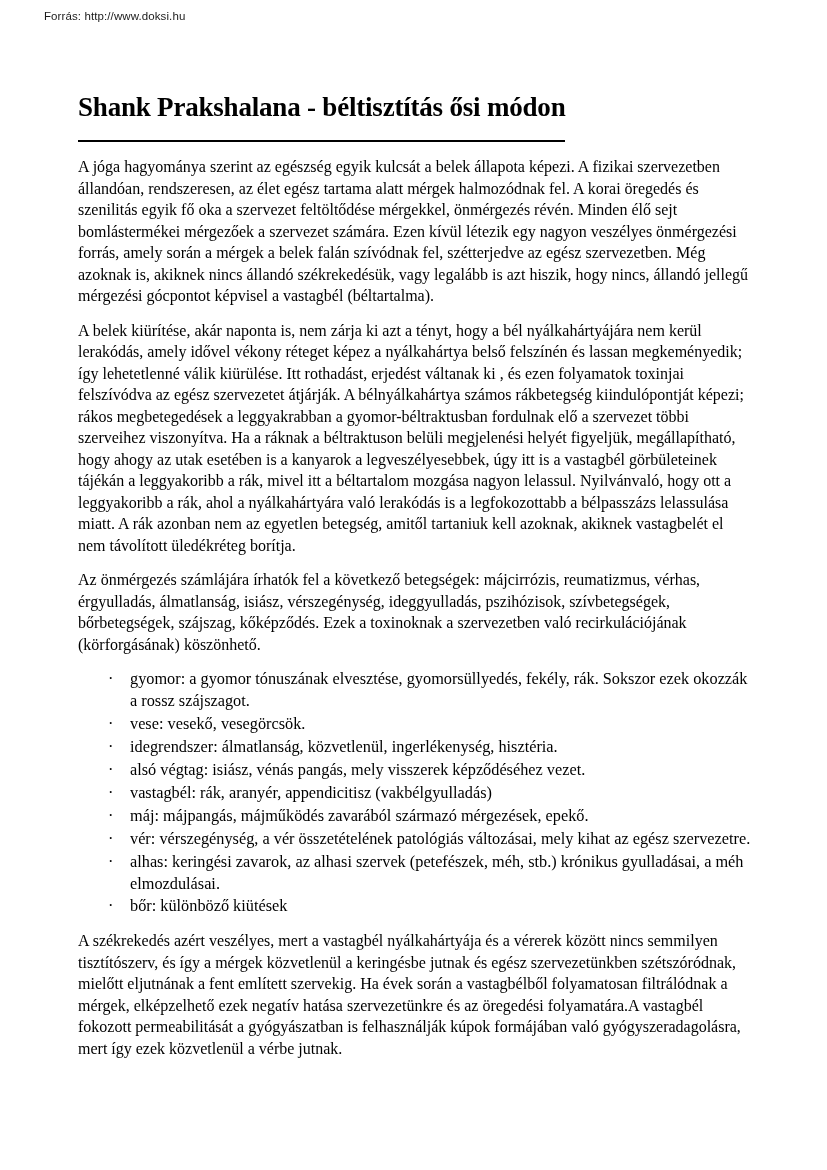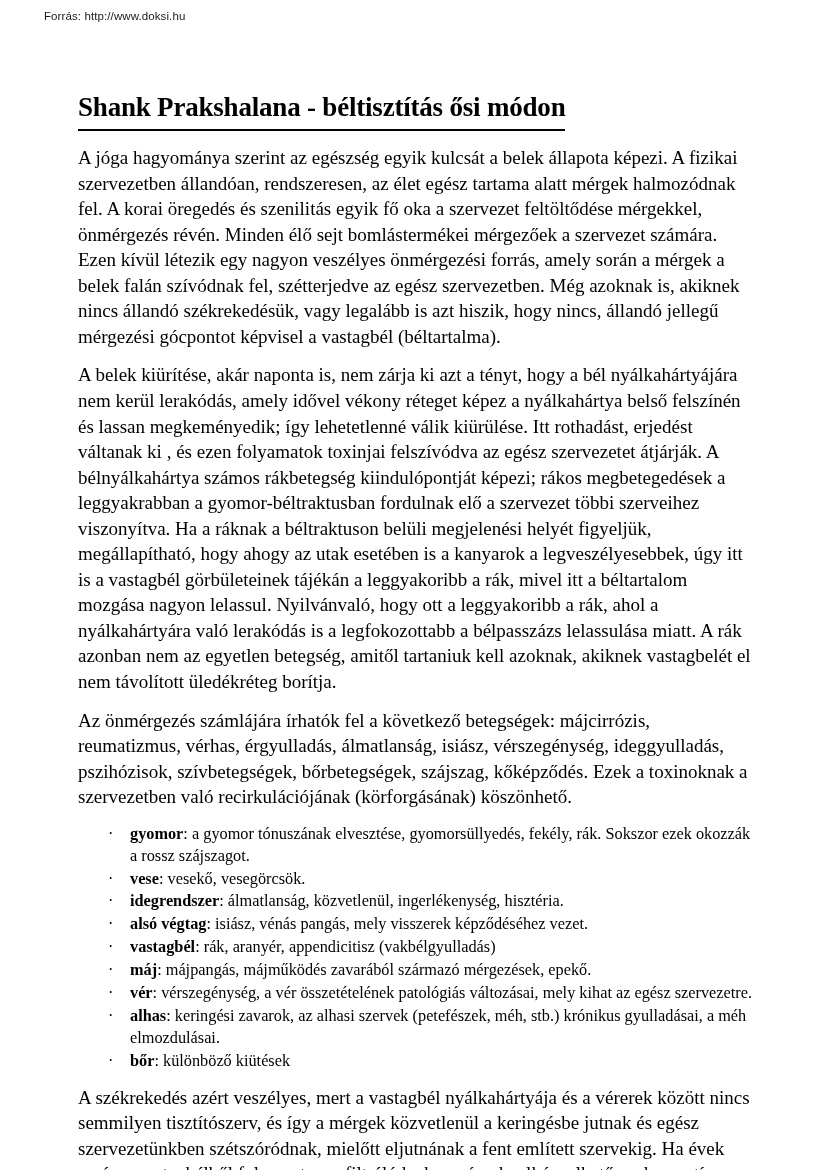--- a/index.html
+++ b/index.html
@@ -36,26 +36,26 @@
   }
 
   #page-title {
     font-size: 27px;
     font-weight: bold;
     line-height: 1.15;
     margin: 0 17px 14px 0;
     letter-spacing: -0.2px;
     display: inline-block;
     border-bottom: 2.5px solid #000;
-    padding-bottom: 6px;
+    padding-bottom: 17px;
     white-space: nowrap;
   }
 
   p.para {
-    font-size: 19px;
+    font-size: 16px;
     line-height: 1.345;
     margin: 0 0 13px 0;
     text-align: left;
   }
 
   ul.symptom-list {
     list-style: none;
     margin: 2px 0 13px 0;
     padding: 0;
   }
@@ -67,21 +67,21 @@
     margin: 0 0 1px 0;
   }
   ul.symptom-list li .bullet-marker {
     position: absolute;
     left: 30px;
     top: 0;
     font-size: 16.3px;
     line-height: 1.345;
   }
   .term {
-    font-weight: bold;
+    font-weight: normal;
   }
 </style>
 </head>
 <body>
 
 <div id="source-header">Forrás: http://www.doksi.hu</div>
 
 <div id="document-body">
 
   <h1 id="page-title">Shank Prakshalana - béltisztítás ősi módon</h1>

